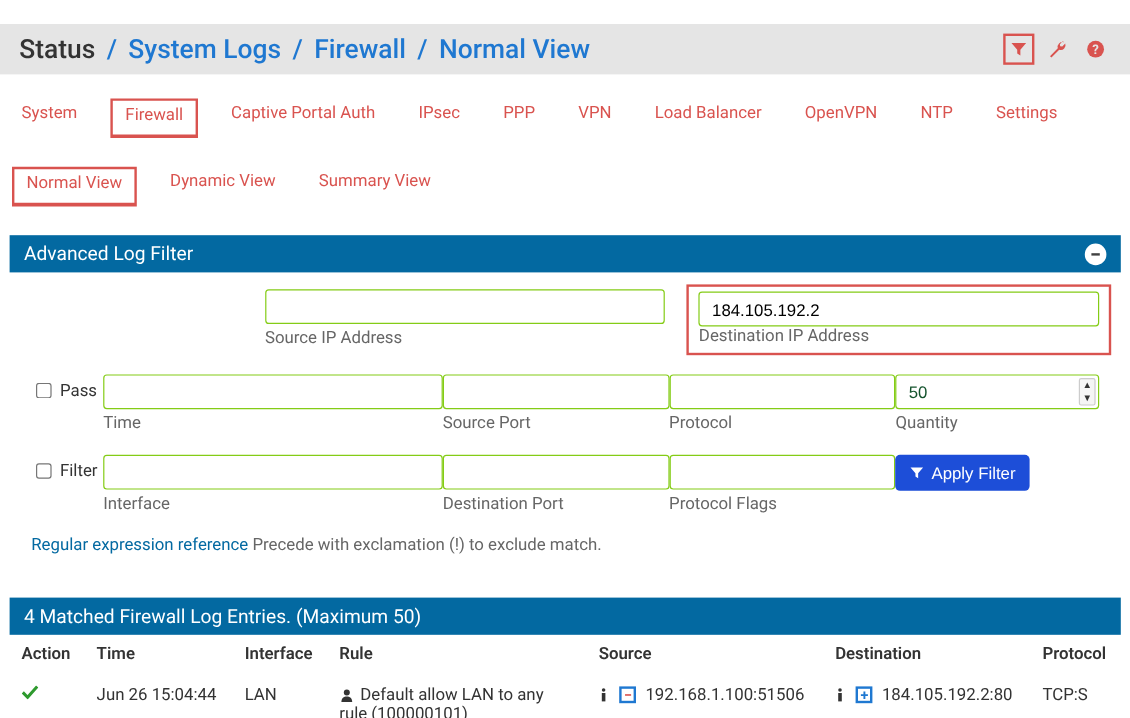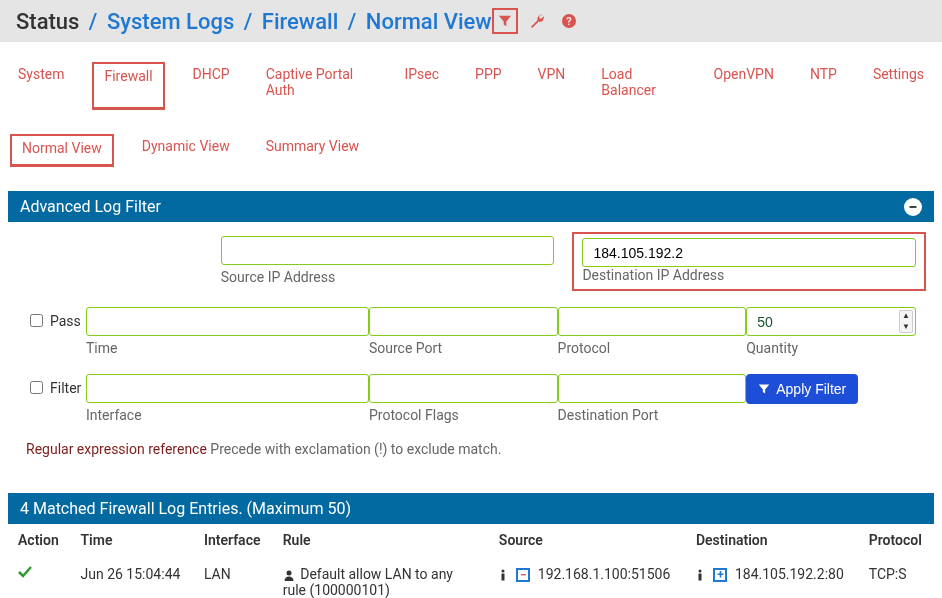--- a/index.html
+++ b/index.html
@@ -8,20 +8,22 @@
     font-family: -apple-system, BlinkMacSystemFont, "Segoe UI", Roboto, "Helvetica Neue", Arial, sans-serif;
     background: #fff;
     color: #333;
     font-size: 14px;
   }
   .header-bar {
     background: #e5e5e5;
     padding: 8px 16px;
     display: flex;
     align-items: center;
+    justify-content: space-between;
+    margin-top: 20px;
   }
   .breadcrumb {
     font-size: 22px;
     font-weight: 500;
     color: #333;
   }
   .breadcrumb a {
     color: #1f78d1;
     text-decoration: none;
   }
@@ -137,21 +139,21 @@
     background:#f5f5f5;
   }
   .spin div { flex:1; display:flex; align-items:center; justify-content:center; line-height:1; cursor:pointer; }
   .apply-btn {
     background:#1d4ed8; color:#fff; border:none; border-radius:4px;
     padding: 7px 12px; font-size:14px; cursor:pointer;
     display:inline-flex; align-items:center; gap:6px;
     align-self:flex-start;
   }
   .help-line { color:#666; }
-  .help-line a { color:#7f1d1d; text-decoration:none; }
+  .help-line a { color:#0369a1; text-decoration:none; }
   table.logs {
     width: calc(100% - 16px);
     margin: 0 8px;
     border-collapse: collapse;
   }
   table.logs th {
     text-align:left; font-weight:600; padding:8px 10px; font-size:14px;
   }
   table.logs td {
     padding: 10px 10px; vertical-align: top; font-size:14px;
@@ -202,21 +204,20 @@
           <circle cx="8" cy="8" r="7" fill="currentColor"></circle>
           <text x="8" y="12" text-anchor="middle" font-size="11" font-weight="bold" fill="#e5e5e5">?</text>
         </svg>
     </span>
   </div>
 </div>
 
 <div class="tabs">
   <span class="tab">System</span>
   <span class="tab active">Firewall</span>
-  <span class="tab">DHCP</span>
   <span class="tab">Captive Portal Auth</span>
   <span class="tab">IPsec</span>
   <span class="tab">PPP</span>
   <span class="tab">VPN</span>
   <span class="tab">Load Balancer</span>
   <span class="tab">OpenVPN</span>
   <span class="tab">NTP</span>
   <span class="tab">Settings</span>
 </div>
 
@@ -288,25 +289,25 @@
             <input type="checkbox" style="">
             <span>Filter</span>
           </label>
       </div>
       <div class="cell">
         <input type="text" value="" style="">
         <label>Interface</label>
       </div>
       <div class="cell">
         <input type="text" value="" style="">
+        <label>Destination Port</label>
+      </div>
+      <div class="cell">
+        <input type="text" value="" style="">
         <label>Protocol Flags</label>
-      </div>
-      <div class="cell">
-        <input type="text" value="" style="">
-        <label>Destination Port</label>
       </div>
       <div class="cell">
         <button class="apply-btn">
           <svg width="12" height="12" viewBox="0 0 16 16">
               <path fill="currentColor" d="M1 2h14l-5.5 6.5V14l-3-2V8.5L1 2z"></path>
             </svg>
           <span>Apply Filter</span>
         </button>
       </div>
     </div>

